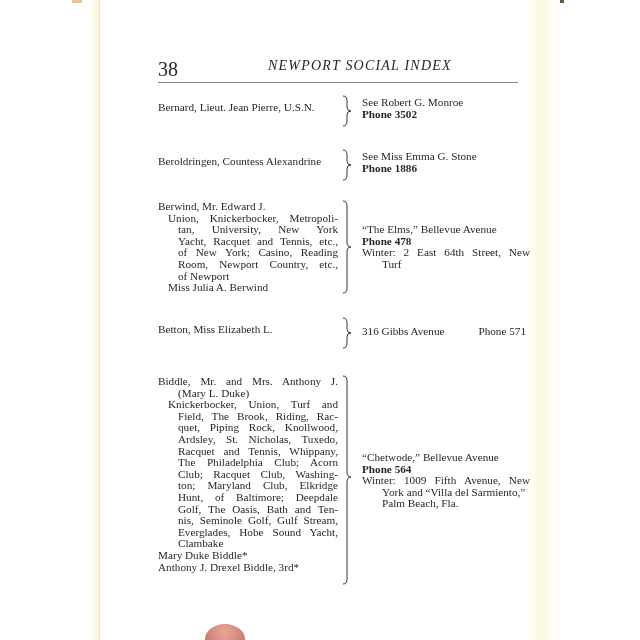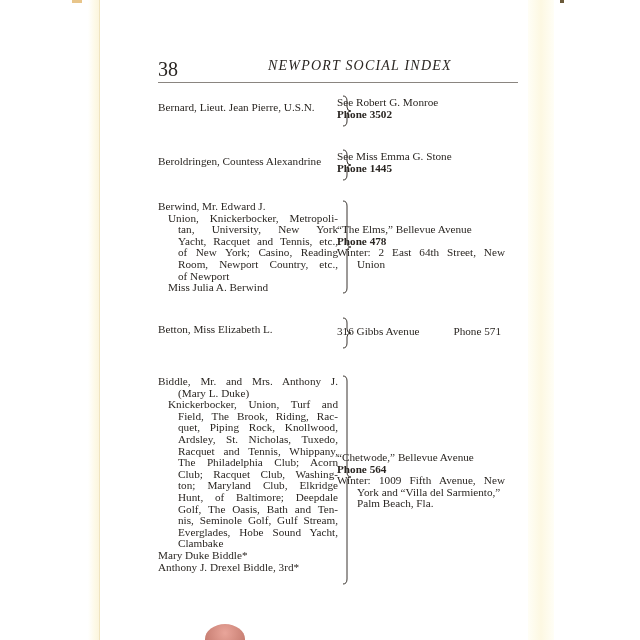--- a/index.html
+++ b/index.html
@@ -24,21 +24,21 @@
   .header { position:absolute; top:58px; left:158px; width:360px; height:20px; }
   .page-number { position:absolute; left:0; top:0; font-size:20px; }
   .running-title {
     position:absolute; left:110px; top:0; font-size:14px; font-style:italic; letter-spacing:1.2px;
   }
   .header-rule { position:absolute; left:158px; top:82px; width:360px; height:1px; background:#8a8580; }
 
   .entry { position:absolute; left:158px; width:362px; font-size:11.2px; line-height:11.6px; }
   .name-col { position:absolute; left:0; top:0; width:180px; }
   .brace { position:absolute; left:184px; top:0; width:10px; }
-  .addr-col { position:absolute; left:179px; top:0; width:168px; }
+  .addr-col { position:absolute; left:204px; top:0; width:168px; }
   .line { display:block; white-space:nowrap; }
   .justify { display:block; text-align:justify; text-align-last:justify; white-space:normal; }
   .right { display:block; text-align:left;font-weight:bold; }
   .ind1 { padding-left:10px; }
   .ind2 { padding-left:20px; }
   .ind3 { padding-left:30px; }
 
   .thumb {
     position:absolute; left:205px; top:624px; width:40px; height:30px; border-radius:50% 50% 0 0;
     background:radial-gradient(ellipse at 50% 30%, #e9a59a, #c98074 70%, #b8705f);
@@ -74,21 +74,21 @@
 
 <div class="entry" style="top:151px;">
   <div class="name-col" style="top:5px;">
     <span class="line">Beroldringen, Countess Alexandrine</span>
   </div>
   <svg class="brace" style="top:-2px;" width="10" height="32" viewBox="0 0 10 32">
     <path d="M1 1 Q5 1 5 6 L5 12 Q5 16 9 16 Q5 16 5 20 L5 26 Q5 31 1 31" fill="none" stroke="#3a3530" stroke-width="1"></path>
   </svg>
   <div class="addr-col">
     <span class="line">See Miss Emma G. Stone</span>
-    <span class="right">Phone 1445</span>
+    <span class="right">Phone 1886</span>
   </div>
 </div>
 
 <div class="entry" style="top:201px;">
   <div class="name-col">
     <span class="line">Berwind, Mr. Edward J.</span>
     <span class="justify ind1">Union, Knickerbocker, Metropoli-</span>
     <span class="justify ind2">tan, University, New York</span>
     <span class="justify ind2">Yacht, Racquet and Tennis, etc.,</span>
     <span class="justify ind2">of New York; Casino, Reading</span>
@@ -96,21 +96,21 @@
     <span class="line ind2">of Newport</span>
     <span class="line ind1">Miss Julia A. Berwind</span>
   </div>
   <svg class="brace" style="top:-1px;" width="10" height="94" viewBox="0 0 10 94">
     <path d="M1 1 Q5 1 5 6 L5 42 Q5 47 9 47 Q5 47 5 52 L5 88 Q5 93 1 93" fill="none" stroke="#3a3530" stroke-width="1"></path>
   </svg>
   <div class="addr-col" style="top:23px;">
     <span class="line">“The Elms,” Bellevue Avenue</span>
     <span class="right">Phone 478</span>
     <span class="justify">Winter: 2 East 64th Street, New</span>
-    <span class="line ind2">Union</span>
+    <span class="line ind2">Turf</span>
   </div>
 </div>
 
 <div class="entry" style="top:319px;">
   <div class="name-col" style="top:5px;">
     <span class="line">Betton, Miss Elizabeth L.</span>
   </div>
   <svg class="brace" style="top:-2px;" width="10" height="32" viewBox="0 0 10 32">
     <path d="M1 1 Q5 1 5 6 L5 12 Q5 16 9 16 Q5 16 5 20 L5 26 Q5 31 1 31" fill="none" stroke="#3a3530" stroke-width="1"></path>
   </svg>

